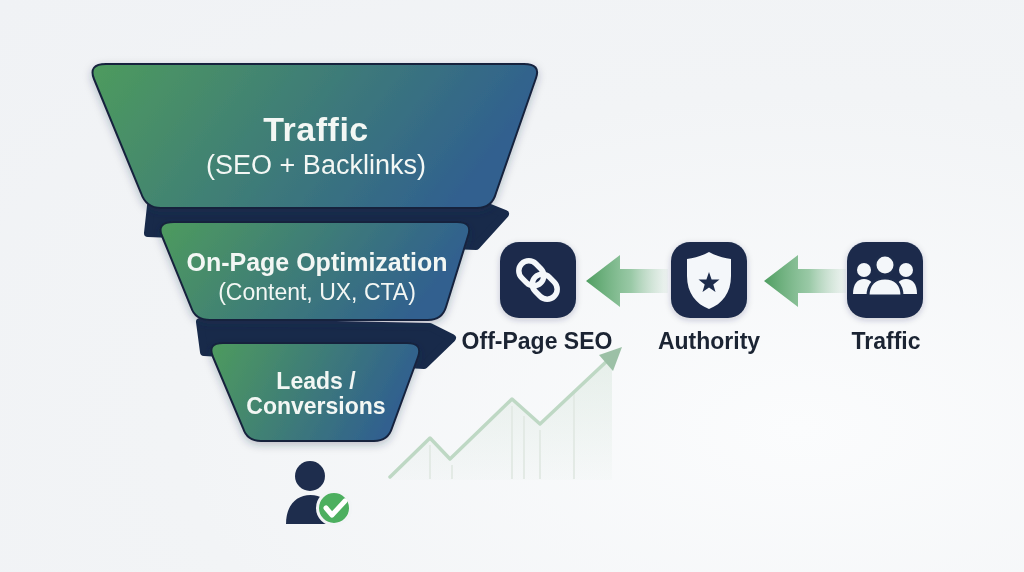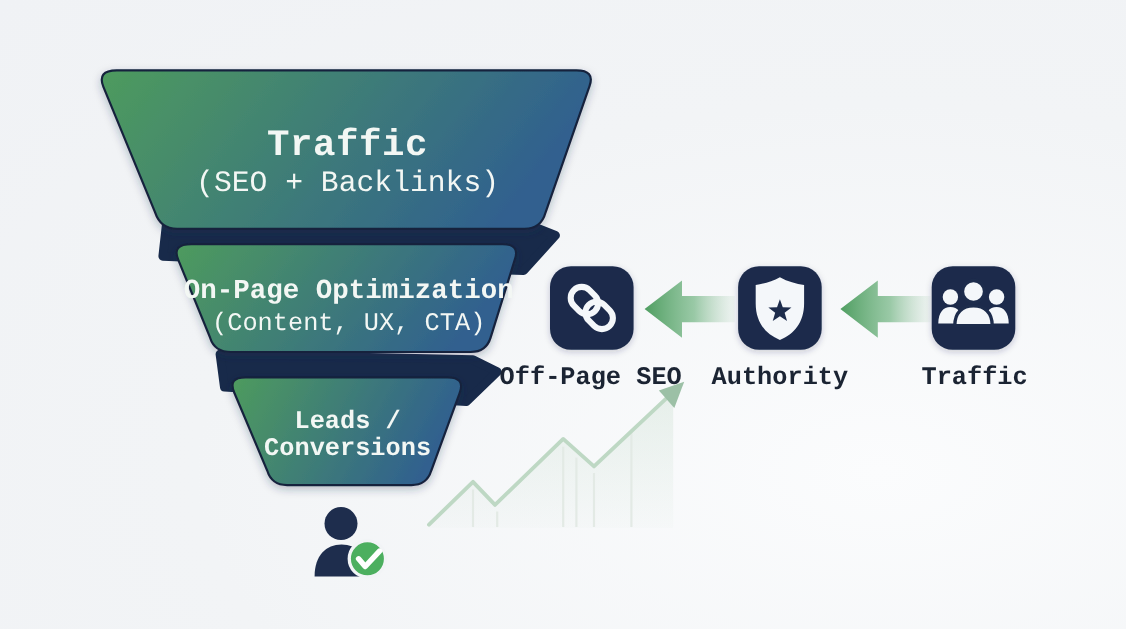--- a/index.html
+++ b/index.html
@@ -1,20 +1,19 @@
 <!DOCTYPE html>
 <html><head>
 <meta charset="utf-8">
 <style>
   html,body{margin:0;padding:0;}
   body{background:#e9ebee;font-family:"Liberation Sans","DejaVu Sans",sans-serif;}
   .stage{
     position:relative;width:1024px;height:572px;overflow:hidden;
     background:radial-gradient(ellipse at 78% 75%, #fbfcfd 0%, #f2f4f6 55%, #f0f2f5 100%);
-    font-family:Liberation Mono, monospace;
   }
   svg{display:block;}
   .tier-title{font-weight:700;text-anchor:middle;}
   .tier-sub{font-weight:400;text-anchor:middle;}
   .t1{font-size:34px;letter-spacing:.5px;}
   .s1{font-size:27px;}
   .t2{font-size:25px;}
   .s2{font-size:23px;}
   .t3{font-size:23px;}
   .tile-label{font-weight:700;font-size:23px;text-anchor:middle;}

